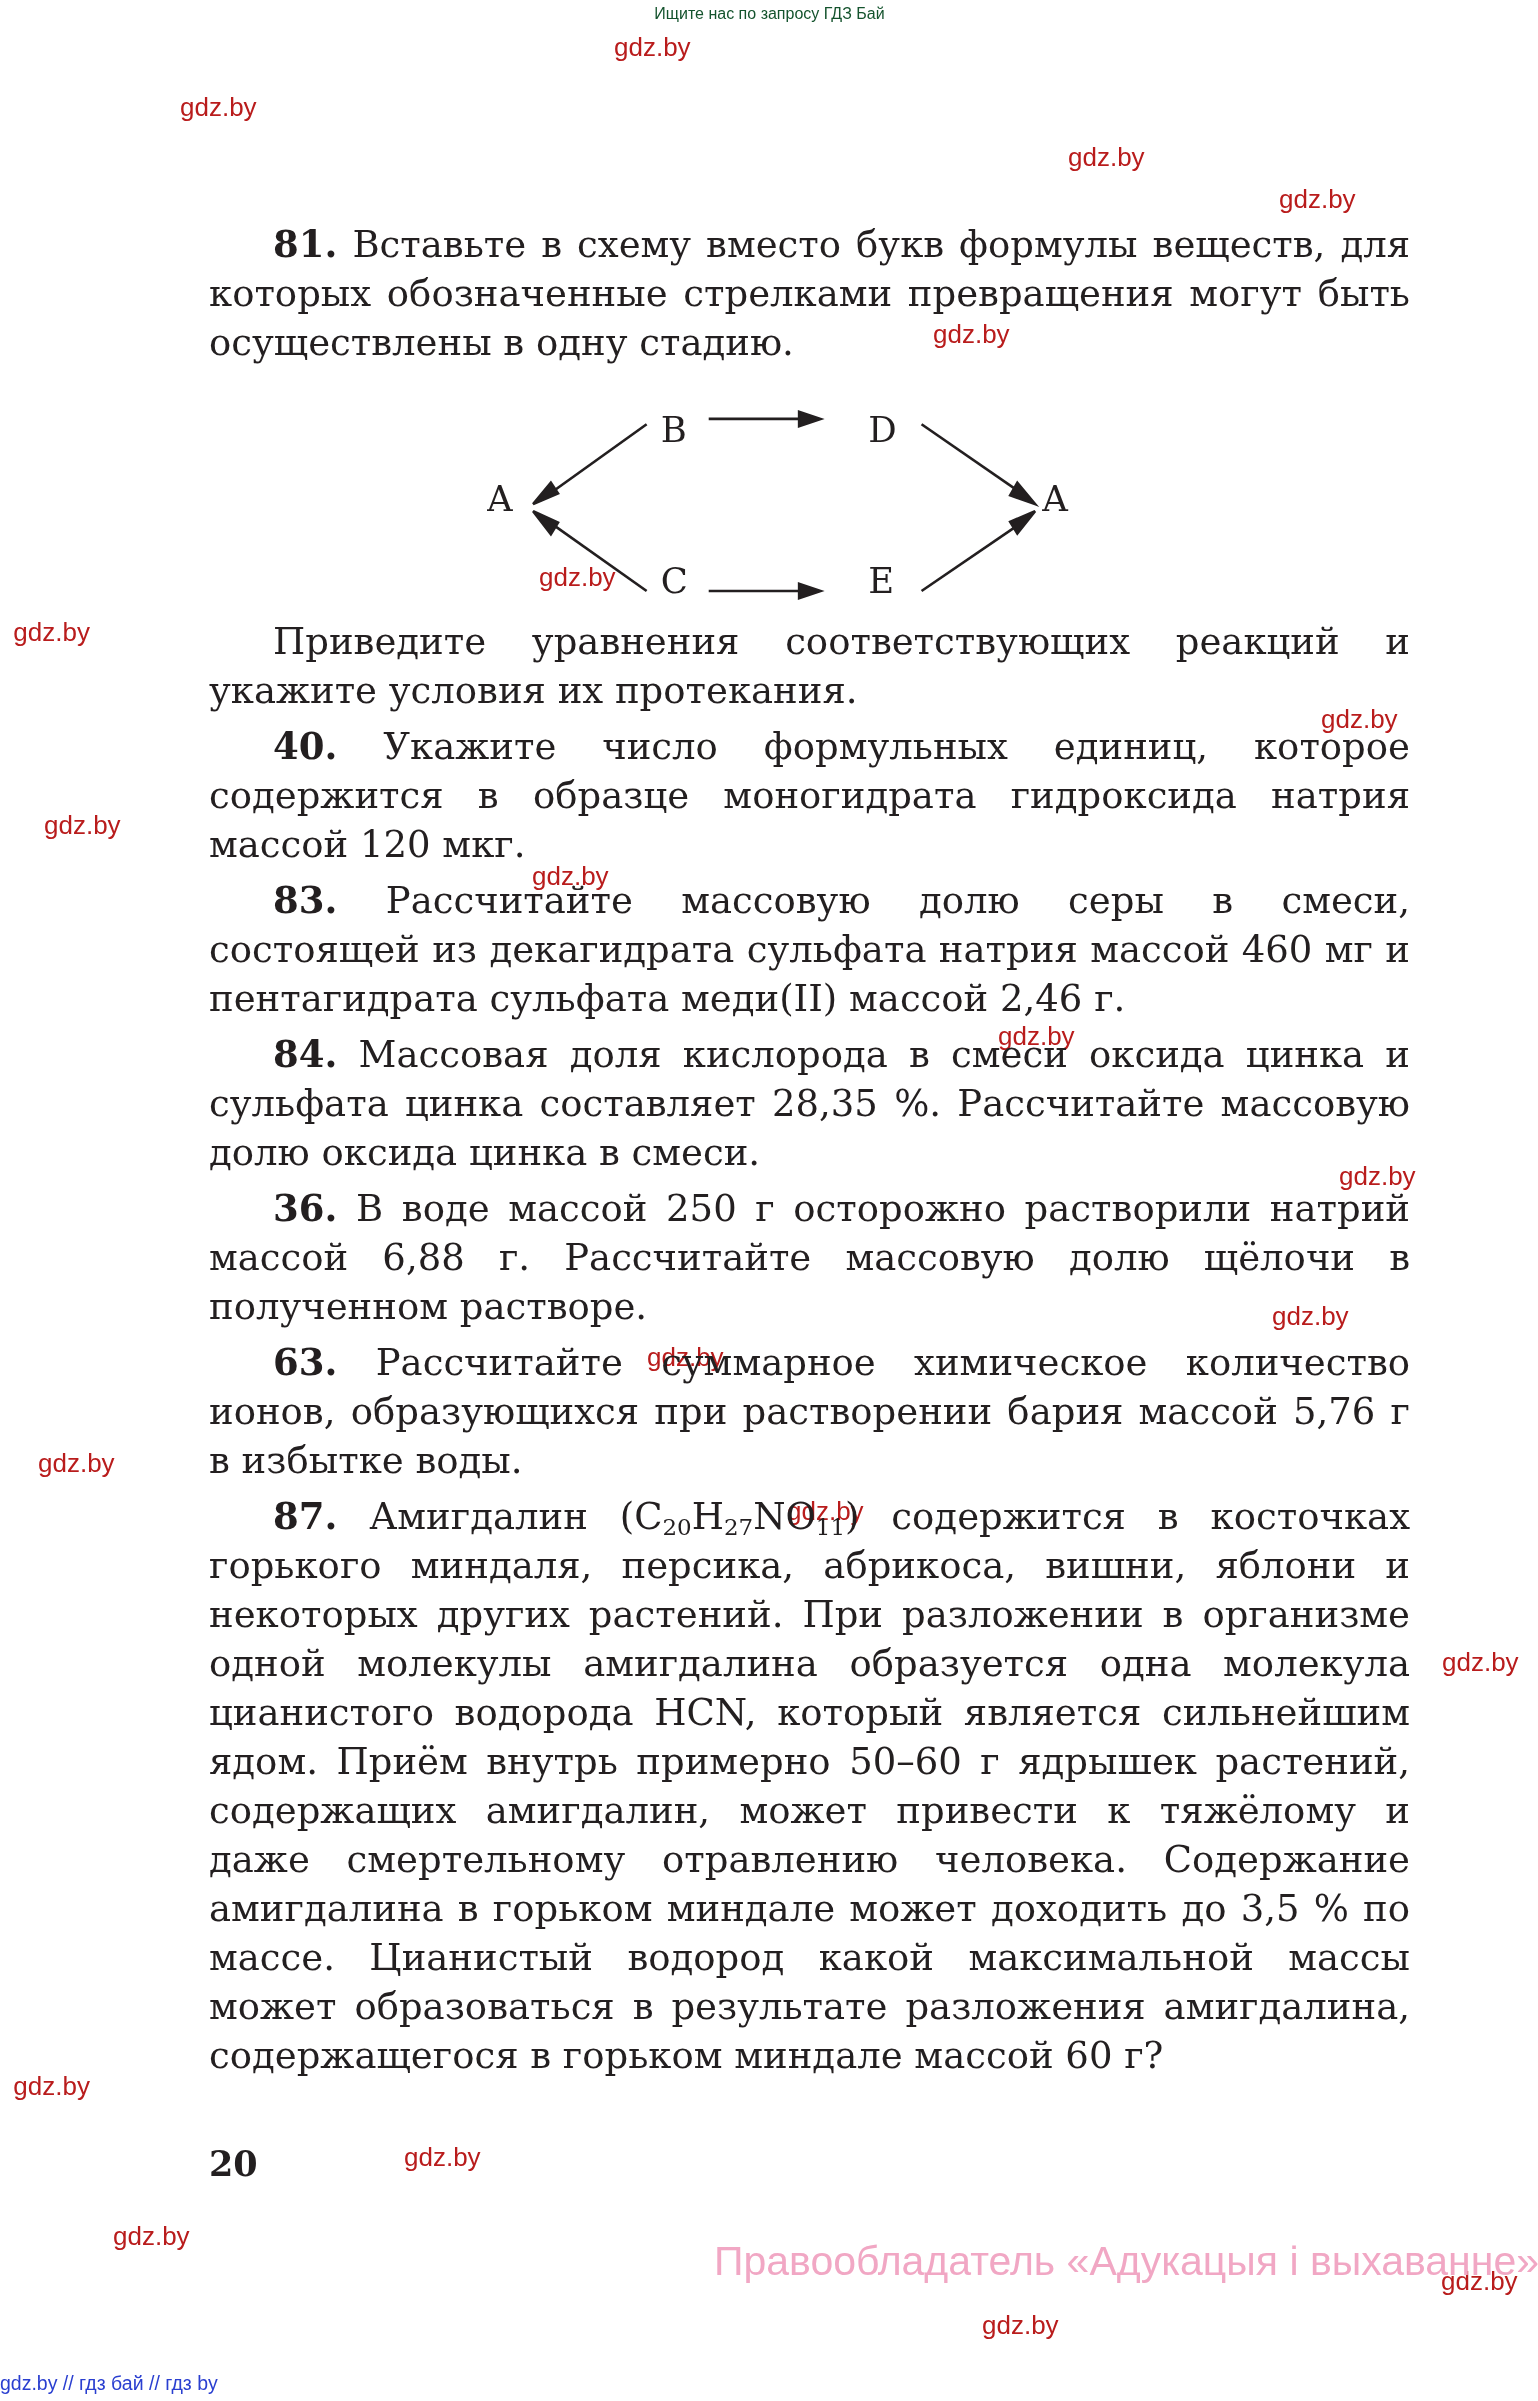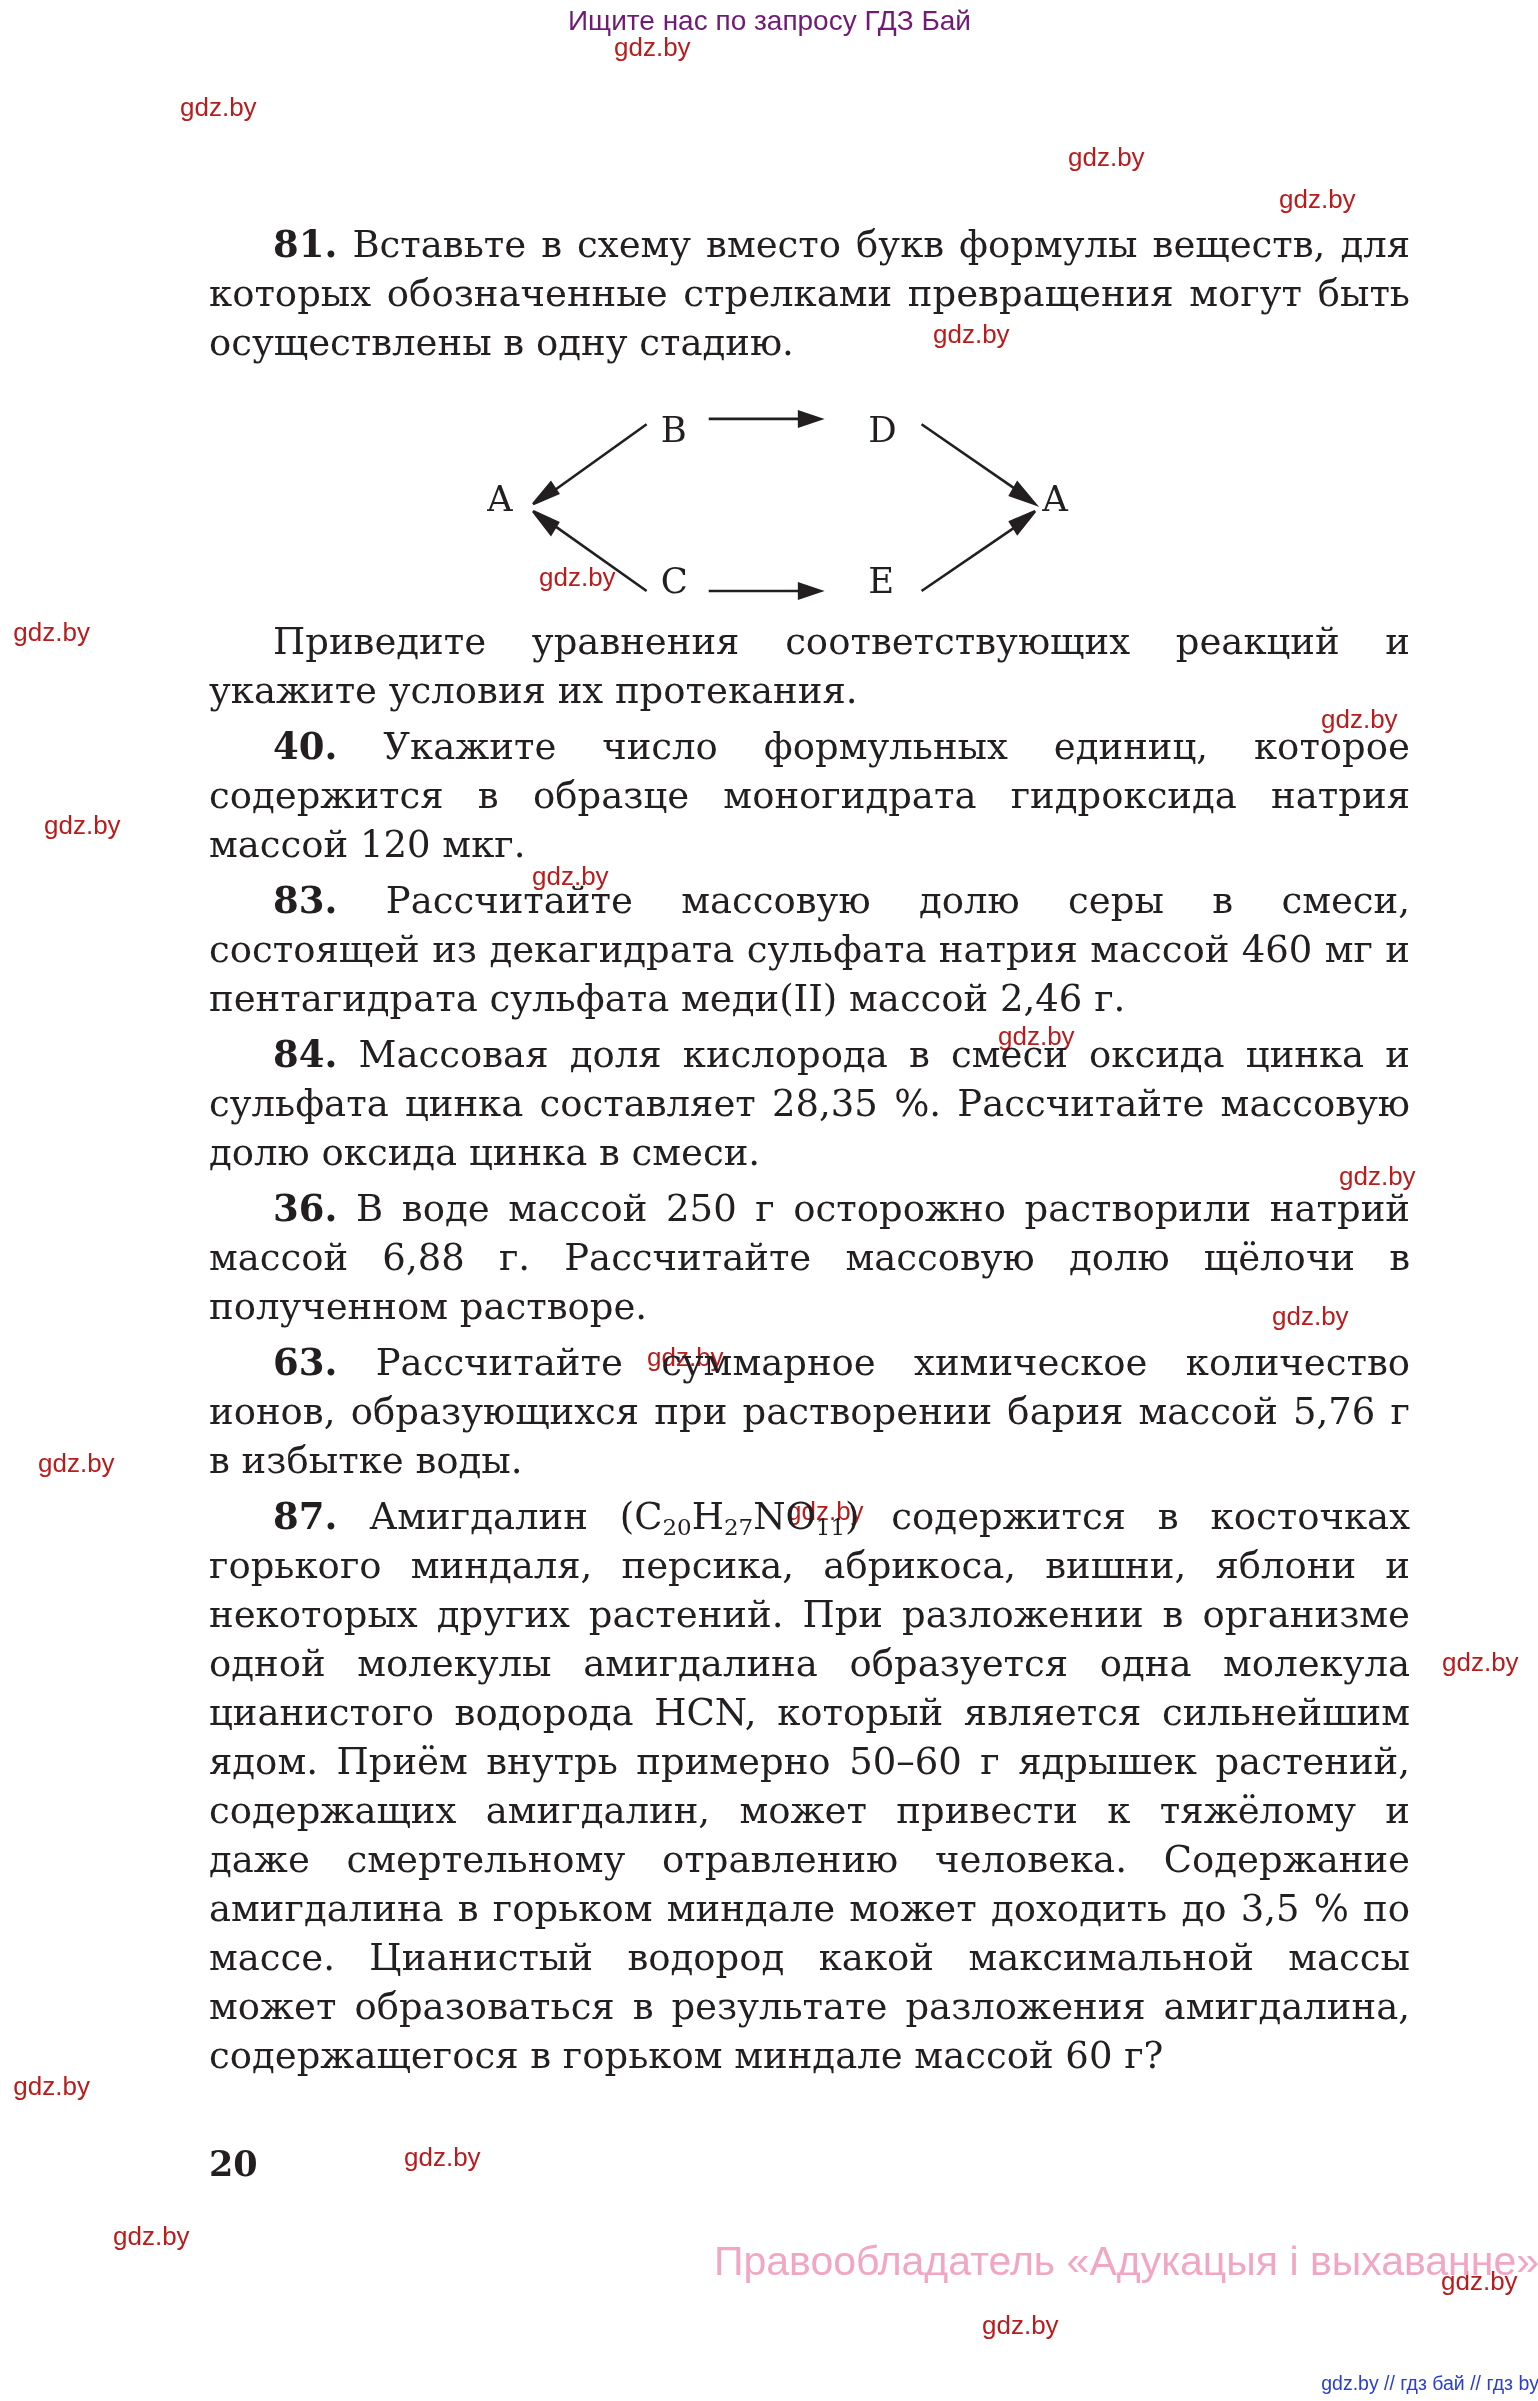--- a/index.html
+++ b/index.html
@@ -1,27 +1,27 @@
 <!DOCTYPE html>
 <html style="font-size:14px"><head>
 <meta charset="utf-8">
 <style>
   html, body { margin:0; padding:0; }
   body { width:1539px; height:2401px; position:relative; background:#ffffff; overflow:hidden; font-family:"DejaVu Serif", serif; color:#231f20; }
-  .top-banner { position:absolute; top:5.3px; left:0; width:1539px; text-align:center; font-family:"Liberation Sans", sans-serif; font-size:28px; color:#701a75; }
+  .top-banner { position:absolute; top:5.3px; left:0; width:1539px; text-align:center; font-family:"Liberation Sans", sans-serif; font-size:16px; color:#14532d; }
   .wm { position:absolute; font-family:"Liberation Sans", sans-serif; font-size:26px; color:#b91c1c; white-space:nowrap; }
   .content { position:absolute; left:209px; top:220px; width:1201px; font-size:37px; line-height:49px; text-align:justify; }
   .para { margin:0 0 0 0; text-indent:64px; }
   .para.cont { text-indent:64px; margin-top:7px; }
   .num { font-weight:bold; }
   .diagram { position:relative; height:222px; margin:10.6px 0 17.7px 0; }
   .diagram svg { position:absolute; left:278px; top:0; }
   .page-num { position:absolute; left:209px; top:2143px; font-size:35px; font-weight:bold; }
   .copyright { position:absolute; top:2238px; left:0; width:1539px; text-align:right; font-family:"Liberation Sans", sans-serif; font-size:41px; color:#f1a7c4; }
-  .footer { position:absolute; top:2372px; left:0; width:1539px; text-align:right; font-family:"Liberation Sans", sans-serif; font-size:19.5px; color:#2a3fd0; }
+  .footer { position:absolute; top:2372px; left:0; width:1539px; text-align:left; font-family:"Liberation Sans", sans-serif; font-size:19.5px; color:#2a3fd0; }
   sub { font-size:0.62em; vertical-align:-0.25em; line-height:0; }
 </style>
 </head>
 <body>
 
 <div class="top-banner">Ищите нас по запросу ГДЗ Бай</div>
 
 <div id="wm-layer">
     <div class="wm" style="left: 614px; top: 32px;">gdz.by</div>
     <div class="wm" style="left: 180px; top: 92px;">gdz.by</div>

